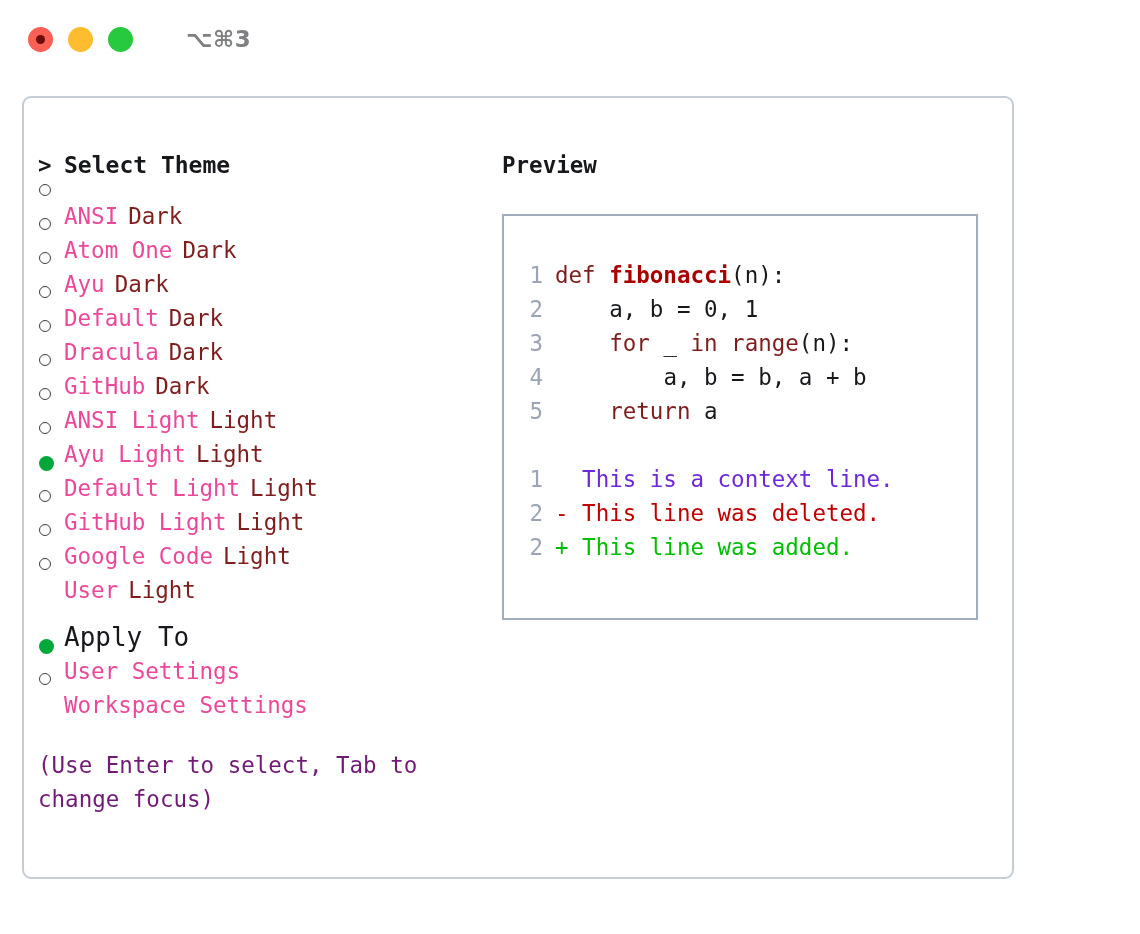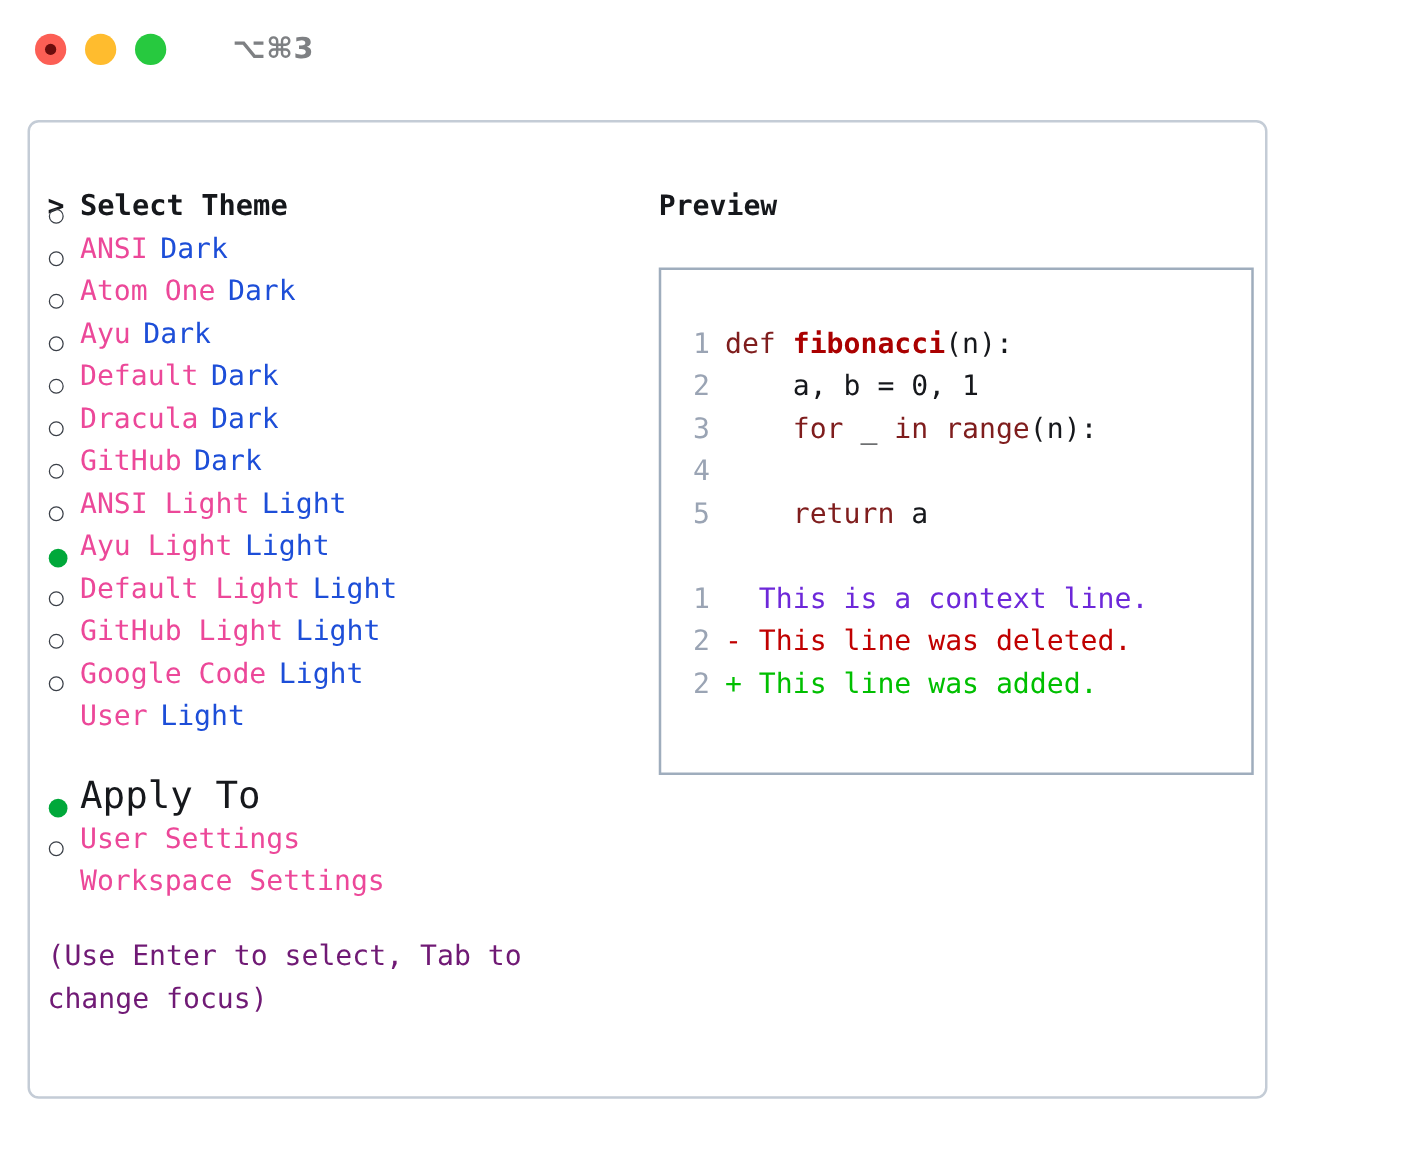--- a/index.html
+++ b/index.html
@@ -132,43 +132,43 @@
 
   .heading {
     font-weight: 700;
     color: #16181c;
     font-size: 23px;
   }
   .heading .marker { font-weight: 700; color: #16181c; }
 
   .name     { color: #ec4899; }
   .name.sel { color: #ec4899; }
-  .cat      { color: #1d4ed8; margin-left: 10px; }
+  .cat      { color: #7f1d1d; margin-left: 10px; margin-top: 17px; }
 
   .group-label {
     color: #16181c;
     padding-left: 26px;
-    font-size: 30px;
+    font-size: 26px;
     text-align: center;
   }
 
   #spacer-gap { height: 30px; }
 
   #hint {
     margin-top: 26px;
     color: #701a75;
     font-size: 22.5px;
     line-height: 34px;
     width: 400px;
   }
 
   
   #right-col {
     position: absolute;
-    left: 503px;
+    left: 478px;
     top: 50px;
     width: 500px;
   }
   #preview-title {
     font-size: 22.5px;
     font-weight: 700;
     color: #16181c;
     line-height: 34px;
   }
   #preview-box {
@@ -313,21 +313,21 @@
     </div>
 
     <div id="right-col">
       <div id="preview-title">Preview</div>
 
       <div id="preview-box">
         <div id="code">
             <div class="cl"><span class="ln">1</span><span><span class="tok-kw">def </span><span class="tok-fn">fibonacci</span><span class="tok-txt">(n):</span></span></div>
             <div class="cl"><span class="ln">2</span><span><span class="tok-txt">    </span><span class="tok-txt">a, b = 0, 1</span></span></div>
             <div class="cl"><span class="ln">3</span><span><span class="tok-txt">    </span><span class="tok-kw">for </span><span class="tok-txt">_ </span><span class="tok-kw">in </span><span class="tok-kw">range</span><span class="tok-txt">(n):</span></span></div>
-            <div class="cl"><span class="ln">4</span><span><span class="tok-txt">        </span></span></div>
+            <div class="cl"><span class="ln">4</span><span><span class="tok-txt">        </span><span class="tok-txt">a, b = b, a + b</span></span></div>
             <div class="cl"><span class="ln">5</span><span><span class="tok-txt">    </span><span class="tok-kw">return </span><span class="tok-txt">a</span></span></div>
             <div class="blank-line"></div>
             <div class="cl"><span class="ln">1</span><span class="tok-ctx">  </span><span class="tok-ctx">This is a context line.</span></div>
             <div class="cl"><span class="ln">2</span><span class="tok-del">- </span><span class="tok-del">This line was deleted.</span></div>
             <div class="cl"><span class="ln">2</span><span class="tok-add">+ </span><span class="tok-add">This line was added.</span></div>
           </div>
       </div>
     </div>
 
   </div>

